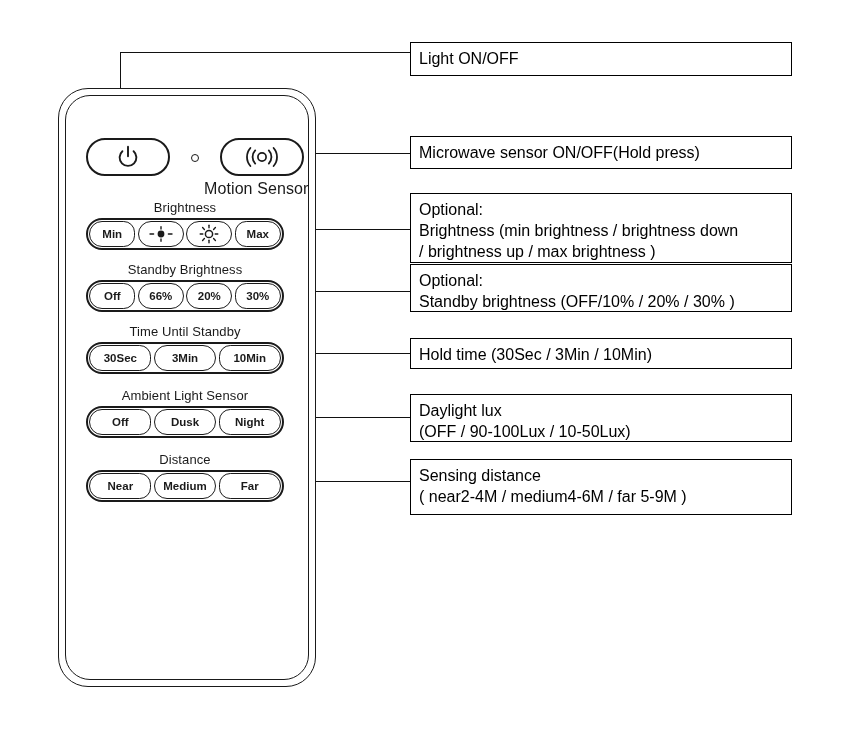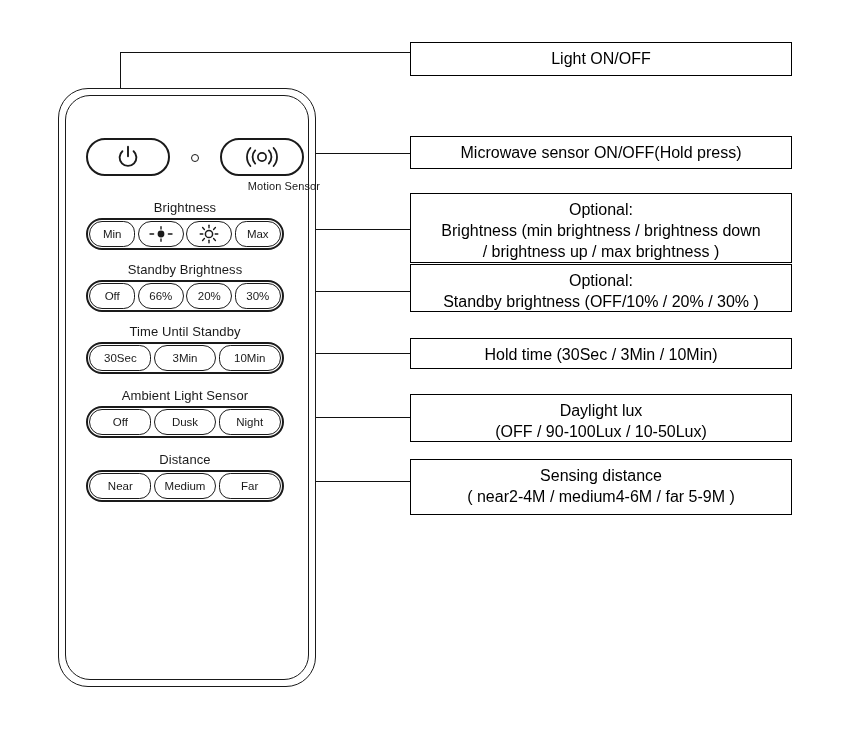--- a/index.html
+++ b/index.html
@@ -79,22 +79,22 @@
     height: 8px;
     border: 1.4px solid #1a1a1a;
     border-radius: 50%;
     box-sizing: border-box;
   }
   .motion-caption {
     position: absolute;
     left: 118px;
     top: 42px;
     width: 116px;
-    text-align: right;
-    font-size: 11px;
+    text-align: left;
+    font-size: 16px;
     color: #1a1a1a;
     letter-spacing: .1px;
   }
   
   .group {
     position: absolute;
     left: 20px;
     width: 198px;
   }
   .group-label {
@@ -122,38 +122,39 @@
     border-radius: 13px;
     margin: 1.2px 1.2px;
     background: #ffffff;
     box-sizing: border-box;
     display: flex;
     align-items: center;
     justify-content: center;
     font-size: 11.5px;
     color: #1a1a1a;
     white-space: nowrap;
+    font-weight: bold;
   }
   .seg:first-child { border-top-left-radius: 15px; border-bottom-left-radius: 15px; }
   .seg:last-child  { border-top-right-radius: 15px; border-bottom-right-radius: 15px; }
 
   
   .callout {
     position: absolute;
     left: 410px;
     width: 382px;
     border: 1.4px solid #000000;
     background: #ffffff;
     box-sizing: border-box;
     padding: 5px 8px 6px 8px;
     font-size: 16px;
     line-height: 1.32;
     color: #000000;
   }
-  .callout div { white-space: nowrap; text-align: center; }
+  .callout div { white-space: nowrap; }
   
   .leader {
     position: absolute;
     background: #111111;
   }
   .lh { height: 1.3px; }
   .lv { width: 1.3px; }
   svg.icon { display:block; }
 </style>
 </head>

